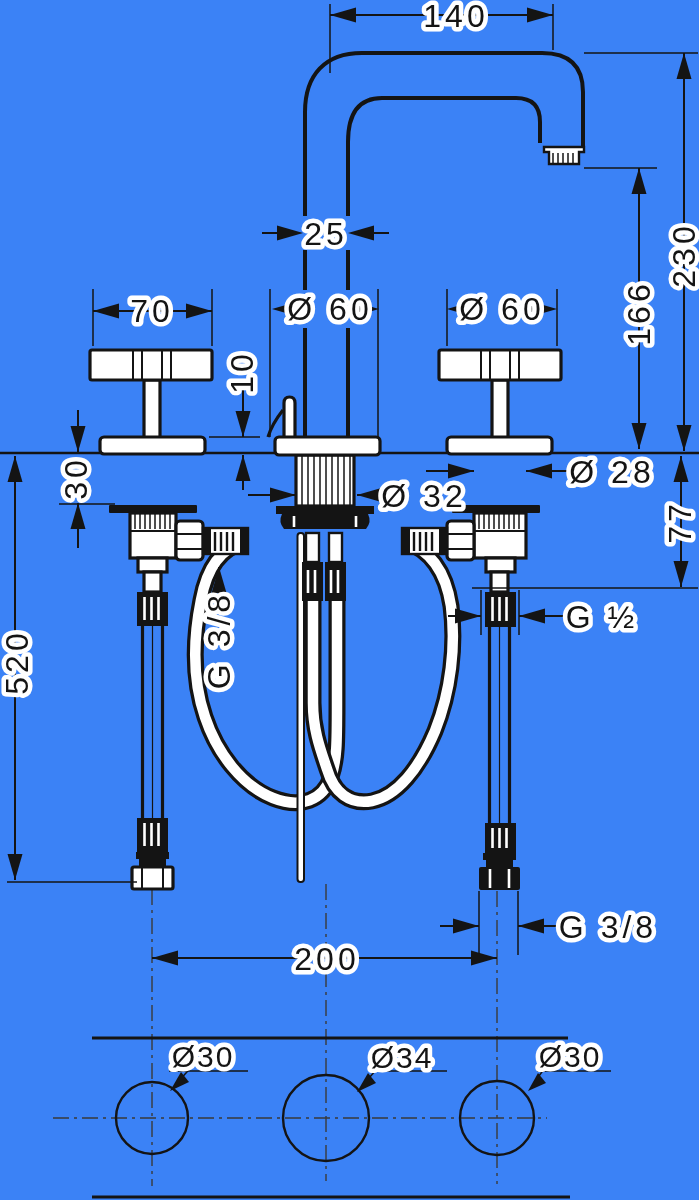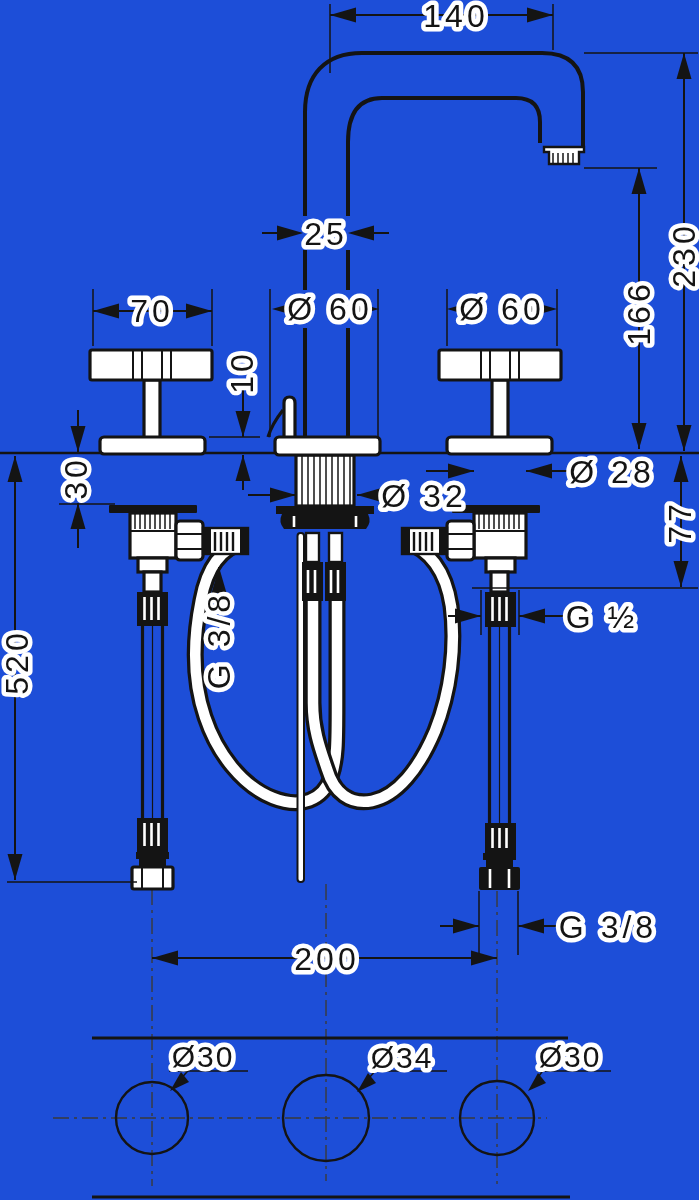--- a/index.html
+++ b/index.html
@@ -1,16 +1,16 @@
 <!DOCTYPE html>
 <html><head>
 <meta charset="utf-8">
 <style>
   html,body{margin:0;padding:0;background:#fff;}
-  .stage{width:699px;height:1200px;position:relative;background:#1d4ed8;overflow:hidden;}
+  .stage{width:699px;height:1200px;position:relative;background:#3b82f6;overflow:hidden;}
   svg{display:block;}
   .s4{stroke:#141414;stroke-width:4;fill:none;stroke-linecap:butt;}
   .s3{stroke:#141414;stroke-width:3.2;fill:none;}
   .s25{stroke:#141414;stroke-width:2.4;fill:none;}
   .s2{stroke:#141414;stroke-width:2;fill:none;}
   .thin{stroke:#141414;stroke-width:1.5;fill:none;}
   .hair{stroke:#141414;stroke-width:1.2;fill:none;}
   .cl{stroke:#3a3a3a;stroke-width:1.4;fill:none;stroke-dasharray:16 5 3 5;}
   .blk{fill:#141414;stroke:none;}
   .wf{fill:#ffffff;}

